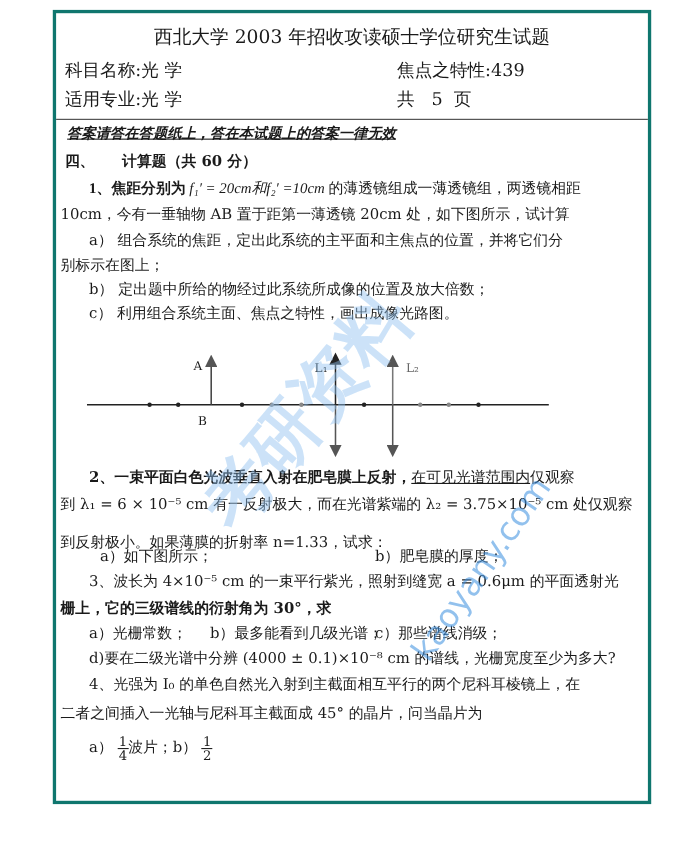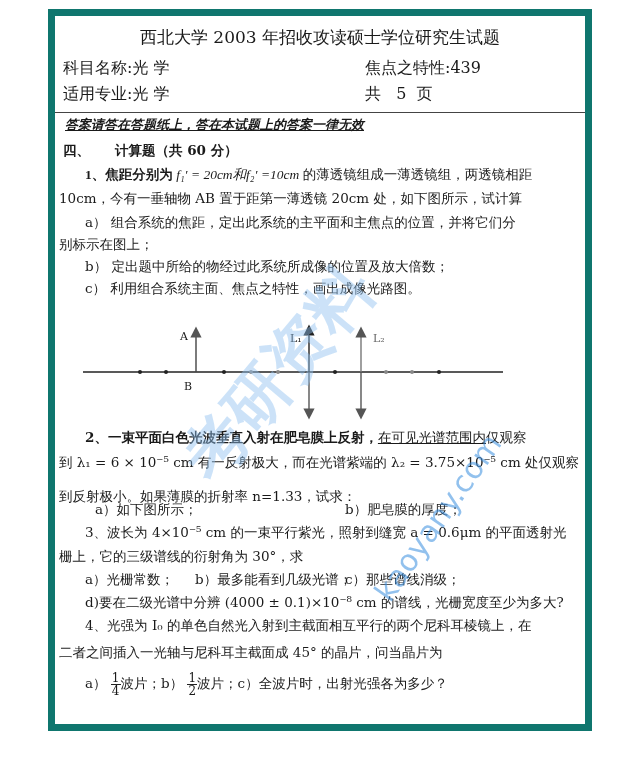--- a/index.html
+++ b/index.html
@@ -1,19 +1,19 @@
 <!DOCTYPE html>
 <html><head>
 <meta charset="utf-8">
 <style>
   html, body { margin:0; padding:0; background:#ffffff; }
   body { width:632px; height:765px; position:relative; overflow:hidden;
          font-family:"DejaVu Serif","Liberation Serif",serif; color:#1a1a1a; }
   .frame { position:absolute; left:48px; top:9px; width:544px; height:722px;
-           border:7px solid #0f766e; box-sizing:border-box; }
+           border:3px solid #0f766e; box-sizing:border-box; }
   .title { position:absolute; left:0; right:0; top:10px; text-align:center; font-size:17px; }
   .hdr { position:absolute; font-size:16px; }
   .rule { position:absolute; left:0; right:0; height:1px; background:#444; }
   .notice { position:absolute; left:10px; top:100px; font-size:13px; font-style:italic;
             font-weight:bold; text-decoration:underline; }
   .line { position:absolute; font-size:13.5px; white-space:nowrap; }
   .b { font-weight:bold; }
   .m { font-style:italic; }
   .gray { color:#666; }
   .diagram { position:absolute; left:28px; top:290px; width:420px; height:120px; }
@@ -89,29 +89,29 @@
 
   <div class="line" style="left:30px;top:413px;">
     <span class="b">2、一束平面白色光波垂直入射在肥皂膜上反射，</span><span style="text-decoration:underline;">在可见光谱范围内</span><span>仅观察</span>
   </div>
   <div class="line" style="left:4px;top:438px;">到 λ₁ = 6 × 10⁻⁵ cm 有一反射极大，而在光谱紫端的 λ₂ = 3.75×10⁻⁵ cm 处仅观察</div>
   <div class="line" style="left:4px;top:462px;margin-top:10px;">到反射极小。如果薄膜的折射率 n=1.33，试求：</div>
   <div class="line" style="left:40px;top:485px;">a）如下图所示；</div>
   <div class="line" style="left:290px;top:485px;">b）肥皂膜的厚度；</div>
 
   <div class="line" style="left:30px;top:508px;">3、波长为 4×10⁻⁵ cm 的一束平行紫光，照射到缝宽 a = 0.6μm 的平面透射光</div>
-  <div class="line" style="left:4px;top:532px;">栅上，它的三级谱线的衍射角为 30°，求</div>
+  <div class="line" style="left:4px;top:532px;font-weight:bold;">栅上，它的三级谱线的衍射角为 30°，求</div>
   <div class="line" style="left:30px;top:555px;">a）光栅常数；</div>
   <div class="line" style="left:140px;top:555px;">b）最多能看到几级光谱；</div>
   <div class="line" style="left:290px;top:555px;">c）那些谱线消级；</div>
   <div class="line" style="left:30px;top:578px;">d)要在二级光谱中分辨 (4000 ± 0.1)×10⁻⁸ cm 的谱线，光栅宽度至少为多大?</div>
 
   <div class="line" style="left:30px;top:601px;">4、光强为 I₀ 的单色自然光入射到主截面相互平行的两个尼科耳棱镜上，在</div>
   <div class="line" style="left:4px;top:628px;">二者之间插入一光轴与尼科耳主截面成 45° 的晶片，问当晶片为</div>
   <div class="line" style="left:30px;top:656px;">
     <span>a）</span>
     <span class="frac"><span class="num">1</span><span>4</span></span><span>波片；b）</span>
-    <span class="frac"><span class="num">1</span><span>2</span></span><span>波片；c）全波片时，出射光强各为多少？</span>
+    <span class="frac"><span class="num">1</span><span>2</span></span>
   </div>
 </div>
 
 <div class="wm" style="left:150px;top:330px;transform:rotate(-50deg);">考研资料</div>
 <div class="wm2" style="left:340px;top:500px;transform:rotate(-55deg);">kaoyany.com</div>
 
 </body></html>

